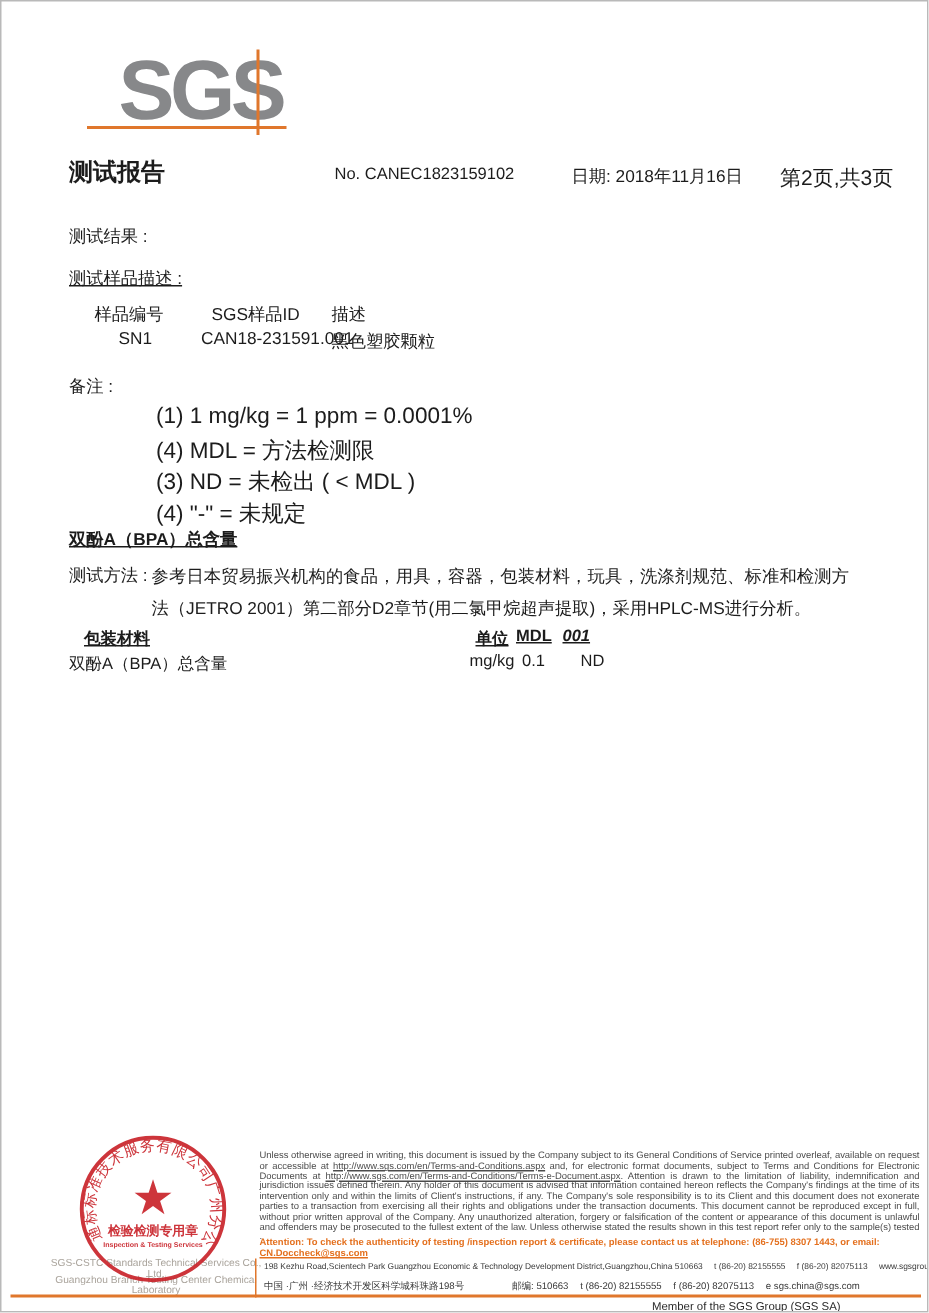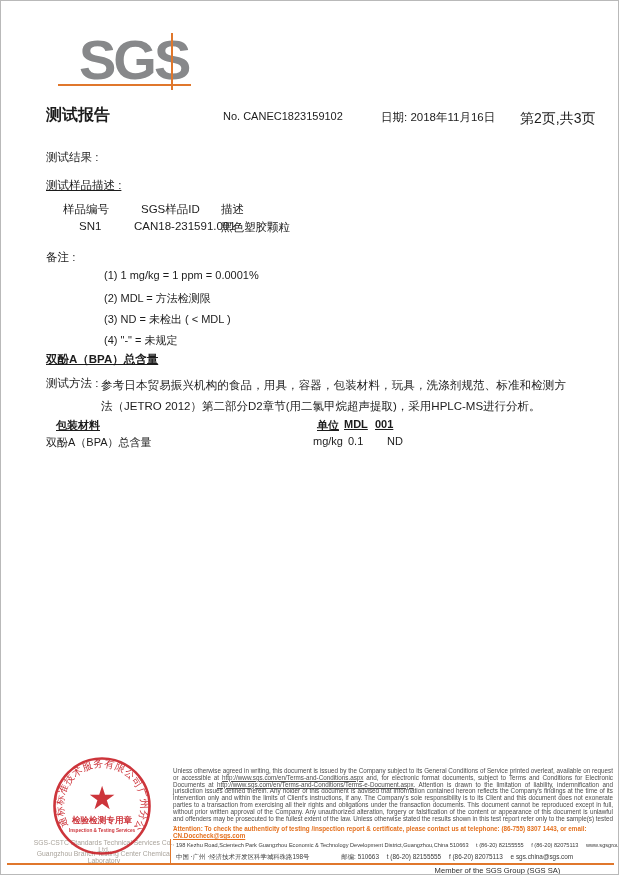--- a/index.html
+++ b/index.html
@@ -38,37 +38,37 @@
   
   .st-h1 { left: 62px;  top: 201px; }
   .st-h2 { left: 140px; top: 201px; }
   .st-h3 { left: 220px; top: 201px; }
   .st-v  { font-size: 11.5px; }
   .st-v1 { left: 78px;  top: 219px; }
   .st-v2 { left: 133px; top: 219px; }
   .st-v3 { left: 220px; top: 219px; }
 
   .remarks-label { left: 45px; top: 249px; }
-  .remark { font-size: 11px; left: 103px; }
+  .remark { font-size: 15px; left: 103px; }
   .remark-0 { top: 268px; }
   .remark-1 { top: 290px; }
   .remark-2 { top: 311px; }
   .remark-3 { top: 332px; }
 
   
   .bpa-title { left: 45px; top: 351px; font-size: 11.5px; font-weight: 700; text-decoration: underline; }
   .method-label { left: 45px; top: 375px; font-size: 11.5px; }
   .method-text  { left: 100px; top: 374px; width: 465px; font-size: 11.5px; line-height: 21px; text-align: justify; }
 
   
   .rt-head { font-size: 11px; font-weight: 700; text-decoration: underline; }
   .rt-item-h   { left: 55px;  top: 417px; }
   .rt-unit-h   { left: 316px; top: 417px; }
   .rt-mdl-h    { left: 343px; top: 417px; }
-  .rt-sample-h { left: 374px; top: 417px; }
+  .rt-sample-h { left: 374px; top: 417px; font-style: italic; }
   .rt-cell { font-size: 11px; }
   .rt-item   { left: 45px;  top: 434px; }
   .rt-unit   { left: 312px; top: 434px; }
   .rt-mdl    { left: 347px; top: 434px; }
   .rt-value  { left: 386px; top: 434px; }
 
   
   .company-line { color: #aaa49c; font-size: 6.8px; width: 150px; text-align: center; left: 28px; }
   .company-line1 { top: 838px; }
   .company-line2 { top: 849px; }
@@ -119,27 +119,27 @@
 
   <div class="abs label-bold st-h1">样品编号</div>
   <div class="abs label-bold st-h2">SGS样品ID</div>
   <div class="abs label-bold st-h3">描述</div>
   <div class="abs st-v st-v1">SN1</div>
   <div class="abs st-v st-v2">CAN18-231591.001</div>
   <div class="abs st-v st-v3">黑色塑胶颗粒</div>
 
   <div class="abs label-bold remarks-label">备注 :</div>
   <div class="abs remark remark-0">(1) 1 mg/kg = 1 ppm = 0.0001%</div>
-  <div class="abs remark remark-1">(2) MDL = 方法检测限</div>
+  <div class="abs remark remark-1">(4) MDL = 方法检测限</div>
   <div class="abs remark remark-2">(3) ND = 未检出 ( &lt; MDL )</div>
   <div class="abs remark remark-3">(4) "-" = 未规定</div>
 
   <div class="abs bpa-title">双酚A（BPA）总含量</div>
   <div class="abs label-bold method-label" style="font-weight:400">测试方法 :</div>
-  <div class="abs method-text">参考日本贸易振兴机构的食品，用具，容器，包装材料，玩具，洗涤剂规范、标准和检测方法（JETRO 2012）第二部分D2章节(用二氯甲烷超声提取)，采用HPLC-MS进行分析。</div>
+  <div class="abs method-text">参考日本贸易振兴机构的食品，用具，容器，包装材料，玩具，洗涤剂规范、标准和检测方法（JETRO 2001）第二部分D2章节(用二氯甲烷超声提取)，采用HPLC-MS进行分析。</div>
 
   <div class="abs rt-head rt-item-h">包装材料</div>
   <div class="abs rt-head rt-unit-h">单位</div>
   <div class="abs rt-head rt-mdl-h">MDL</div>
   <div class="abs rt-head rt-sample-h">001</div>
   <div class="abs rt-cell rt-item">双酚A（BPA）总含量</div>
   <div class="abs rt-cell rt-unit">mg/kg</div>
   <div class="abs rt-cell rt-mdl">0.1</div>
   <div class="abs rt-cell rt-value">ND</div>
 

